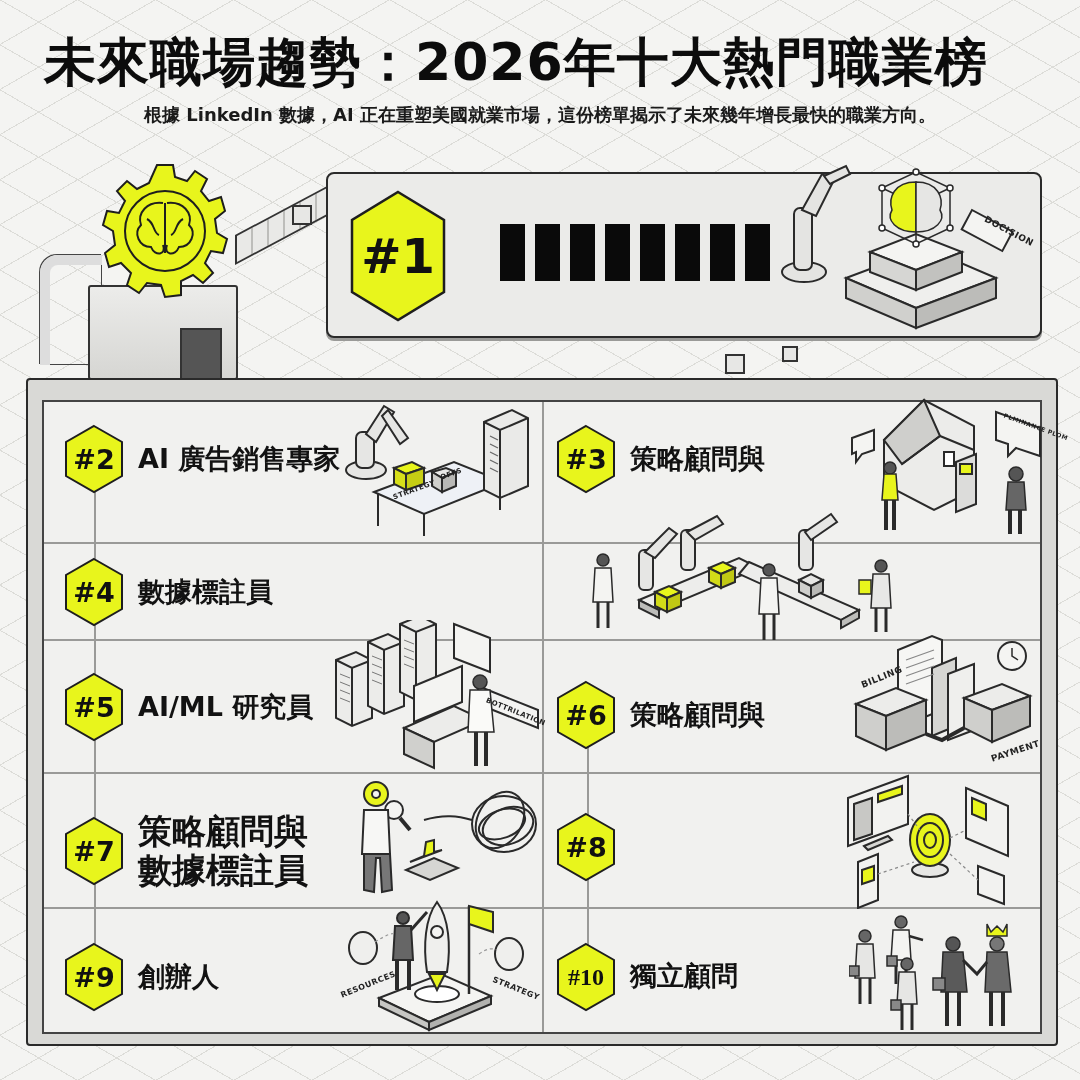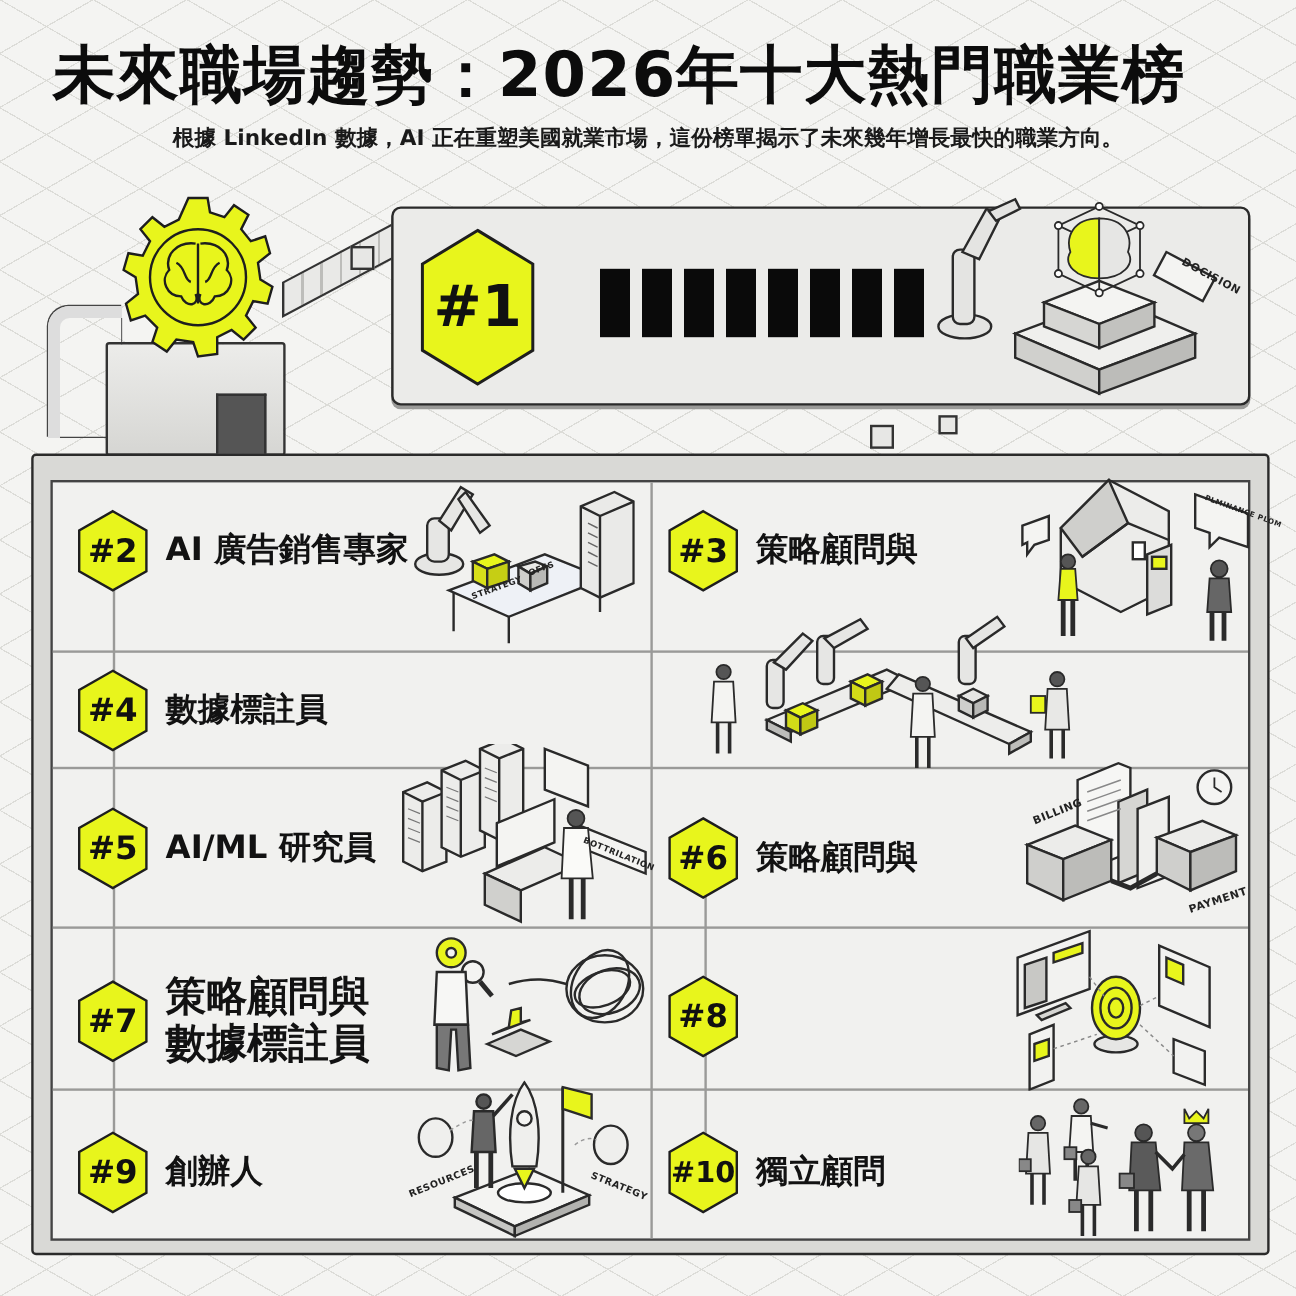--- a/index.html
+++ b/index.html
@@ -454,21 +454,21 @@
           <ellipse cx="180" cy="56" rx="14" ry="16" fill="#efefed"></ellipse>
         </g>
         <g stroke="#999" stroke-width="1.2" stroke-dasharray="3 3" fill="none">
             <path d="M46,44 C56,38 62,34 68,36 M150,56 C158,50 164,50 168,52"></path>
           </g>
       </svg>
       <div class="tag plain" style="left:6px;top:80px;transform:rotate(-22deg);font-size:8px;">RESOURCES</div>
       <div class="tag plain" style="left:158px;top:84px;transform:rotate(22deg);font-size:8px;">STRATEGY</div>
     </div>
 
-    <div class="entry" style="left:512px;top:540px;">
+    <div class="entry" style="left:512px;top:540px;font-family:Liberation Serif, serif;">
       <div class="hex">
         <svg viewBox="0 0 60 70" preserveAspectRatio="none">
             <polygon points="30,2 58,18 58,52 30,68 2,52 2,18" fill="#E8F51C" stroke="#1e1e1e" stroke-width="2"></polygon>
           </svg>
         <span style="font-size:24px;">#10</span>
       </div>
       <div class="label">獨立顧問</div>
     </div>
     <div class="illo" style="left:805px;top:508px;width:180px;height:128px;">
       <svg viewBox="0 0 180 128" width="180" height="128">

